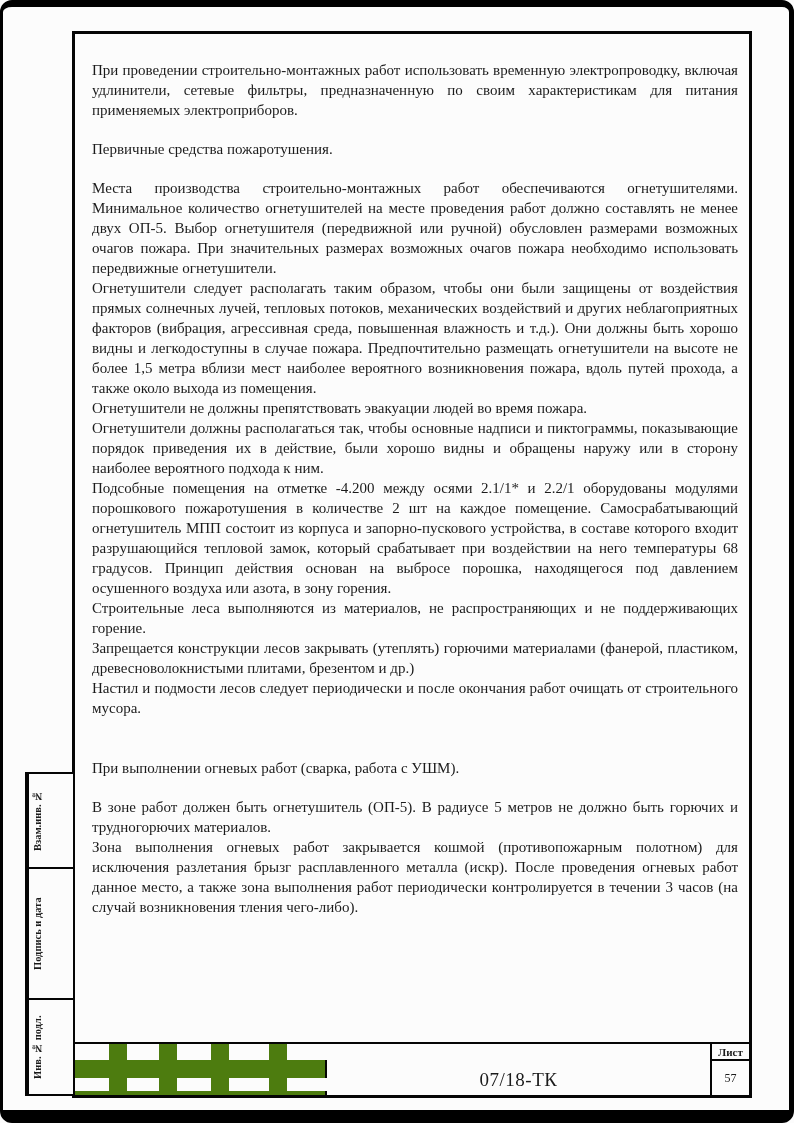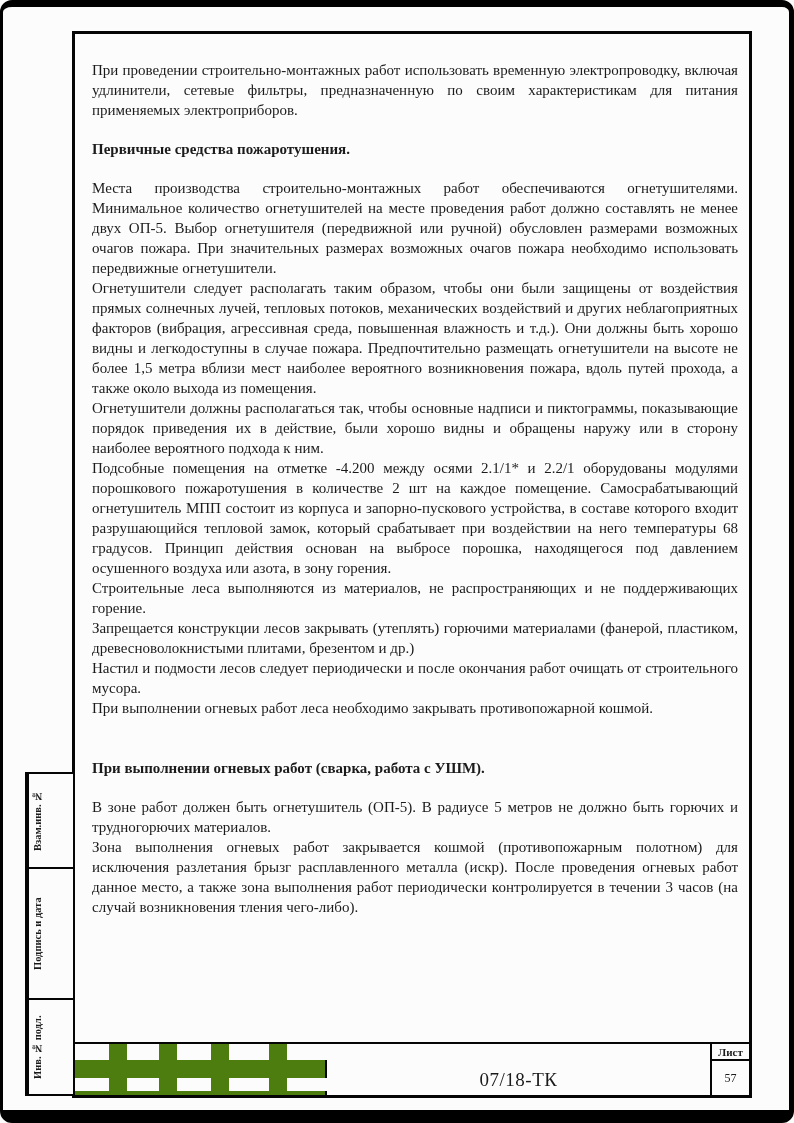--- a/index.html
+++ b/index.html
@@ -37,21 +37,21 @@
     position: absolute;
     left: 0; right: 0; top: 0; bottom: 53px;
     padding: 26px 11px 0 17px;
     overflow: hidden;
     font-size: 15px;
     line-height: 20px;
     text-align: justify;
   }
   .blk.p { margin: 0; }
   .blk.h {
-    font-weight: 700;
+    font-weight: 400;
     text-align: left;
     margin: 19px 0;
   }
   .blk.h.gap-lg { margin-top: 40px; }
 
   
   .sidebar {
     position: absolute;
     left: 25px; top: 772px;
     width: 50px;
@@ -135,26 +135,26 @@
 
 <div class="page">
 
   <div class="frame">
 
     <div class="doc-text">
       <p class="blk p">При проведении строительно-монтажных работ использовать временную электропроводку, включая удлинители, сетевые фильтры, предназначенную по своим характеристикам для питания применяемых электроприборов.</p>
       <p class="blk h">Первичные средства пожаротушения.</p>
       <p class="blk p">Места производства строительно-монтажных работ обеспечиваются огнетушителями. Минимальное количество огнетушителей на месте проведения работ должно составлять не менее двух ОП-5. Выбор огнетушителя (передвижной или ручной) обусловлен размерами возможных очагов пожара. При значительных размерах возможных очагов пожара необходимо использовать передвижные огнетушители.</p>
       <p class="blk p">Огнетушители следует располагать таким образом, чтобы они были защищены от воздействия прямых солнечных лучей, тепловых потоков, механических воздействий и других неблагоприятных факторов (вибрация, агрессивная среда, повышенная влажность и т.д.). Они должны быть хорошо видны и легкодоступны в случае пожара. Предпочтительно размещать огнетушители на высоте не более 1,5 метра вблизи мест наиболее вероятного возникновения пожара, вдоль путей прохода, а также около выхода из помещения.</p>
+      <p class="blk p">Огнетушители не должны препятствовать эвакуации людей во время пожара.</p>
       <p class="blk p">Огнетушители должны располагаться так, чтобы основные надписи и пиктограммы, показывающие порядок приведения их в действие, были хорошо видны и обращены наружу или в сторону наиболее вероятного подхода к ним.</p>
       <p class="blk p">Подсобные помещения на отметке -4.200 между осями 2.1/1* и 2.2/1 оборудованы модулями порошкового пожаротушения в количестве 2 шт на каждое помещение. Самосрабатывающий огнетушитель МПП состоит из корпуса и запорно-пускового устройства, в составе которого входит разрушающийся тепловой замок, который срабатывает при воздействии на него температуры 68 градусов. Принцип действия основан на выбросе порошка, находящегося под давлением осушенного воздуха или азота, в зону горения.</p>
       <p class="blk p">Строительные леса выполняются из материалов, не распространяющих и не поддерживающих горение.</p>
       <p class="blk p">Запрещается конструкции лесов закрывать (утеплять) горючими материалами (фанерой, пластиком, древесноволокнистыми плитами, брезентом и др.)</p>
       <p class="blk p">Настил и подмости лесов следует периодически и после окончания работ очищать от строительного мусора.</p>
-      <p class="blk p">При выполнении огневых работ леса необходимо закрывать противопожарной кошмой.</p>
       <p class="blk h gap-lg">При выполнении огневых работ (сварка, работа с УШМ).</p>
       <p class="blk p">В зоне работ должен быть огнетушитель (ОП-5). В радиусе 5 метров не должно быть горючих и трудногорючих материалов.</p>
       <p class="blk p">Зона выполнения огневых работ закрывается кошмой (противопожарным полотном) для исключения разлетания брызг расплавленного металла (искр). После проведения огневых работ данное место, а также зона выполнения работ периодически контролируется в течении 3 часов (на случай возникновения тления чего-либо).</p>
     </div>
 
     <div class="stamp">
       <div class="stamp-left">
         <div></div>
         <div></div>
         <div></div>

